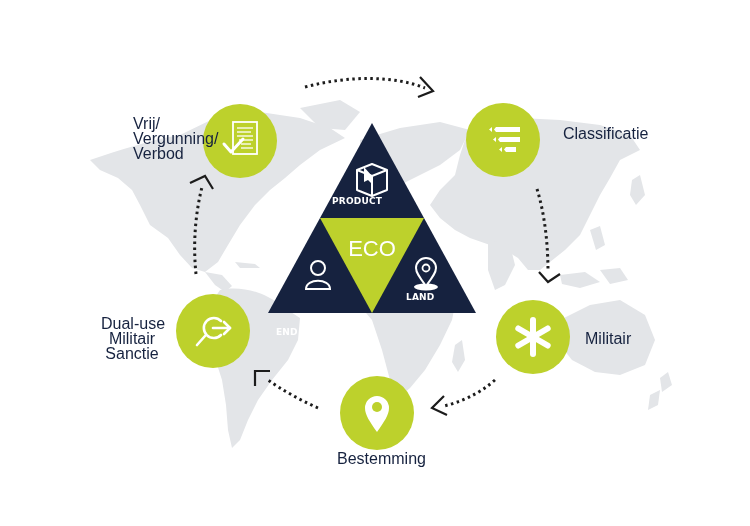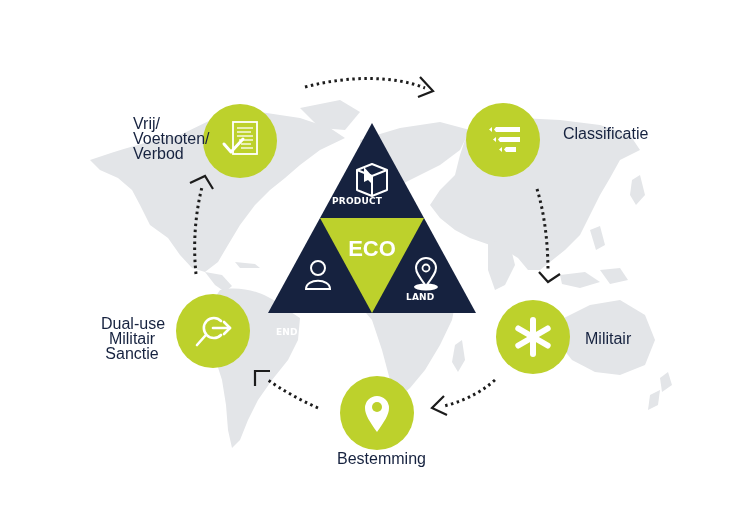--- a/index.html
+++ b/index.html
@@ -5,21 +5,21 @@
   html, body { margin:0; padding:0; background:#ffffff; }
   body { width:750px; height:526px; position:relative; overflow:hidden; font-family:"Liberation Sans", sans-serif; }
   .stage { position:absolute; left:0; top:0; width:750px; height:526px; }
   .map { position:absolute; left:0; top:0; }
   .circle { position:absolute; border-radius:50%; display:flex; align-items:center; justify-content:center; }
   .circle svg { display:block; }
   .label { position:absolute; font-family:"Liberation Sans", sans-serif; font-weight:normal; font-size:16px; color:#16223f; line-height:15px; white-space:nowrap; }
   .label span { display:block; }
   .label.center { text-align:center; }
   .tri-text { position:absolute; font-family:"DejaVu Sans", sans-serif; font-weight:bold; font-size:9px; color:#ffffff; letter-spacing:0.2px; white-space:nowrap; text-align:left; }
-  .eco { position:absolute; font-family:"Liberation Sans", sans-serif; font-weight:bold; font-size:22px; color:#ffffff; text-align:center; }
+  .eco { position:absolute; font-family:"Liberation Sans", sans-serif; font-weight:normal; font-size:22px; color:#ffffff; text-align:center; }
   .arrows { position:absolute; left:0; top:0; }
 </style>
 </head>
 <body>
 
 <div class="stage">
 
   <svg class="map" width="750" height="526" viewBox="0 0 750 526">
     <g fill="#e3e5e8">
 
@@ -115,21 +115,21 @@
         <line x1="22" y1="20" x2="38" y2="20"></line>
         <line x1="24" y1="24" x2="38" y2="24"></line>
         <line x1="26" y1="28" x2="36" y2="28"></line>
         <line x1="26" y1="32" x2="38" y2="32"></line>
       </g>
       <path d="M9,28 L16,36 L28,23" fill="none" stroke="#ffffff" stroke-width="3" stroke-linecap="round" stroke-linejoin="round"></path>
     </svg>
   </div>
   <div class="label" style="left:133px;top:116px;">
     <span>Vrij/</span>
-    <span>Voetnoten/</span>
+    <span>Vergunning/</span>
     <span>Verbod</span>
   </div>
 
   <div class="circle" style="left:466px;top:103px;width:74px;height:74px;background:#bdd12c;">
     <svg width="50" height="50" viewBox="0 0 50 50">
       <g fill="#ffffff">
         <path d="M18,12 L42,12 L42,17 L18,17 L16,14.5 Z"></path>
         <path d="M11,14.5 L14,12 L14,17 Z"></path>
         <path d="M22,22 L42,22 L42,27 L22,27 L20,24.5 Z"></path>
         <path d="M15,24.5 L18,22 L18,27 Z"></path>

